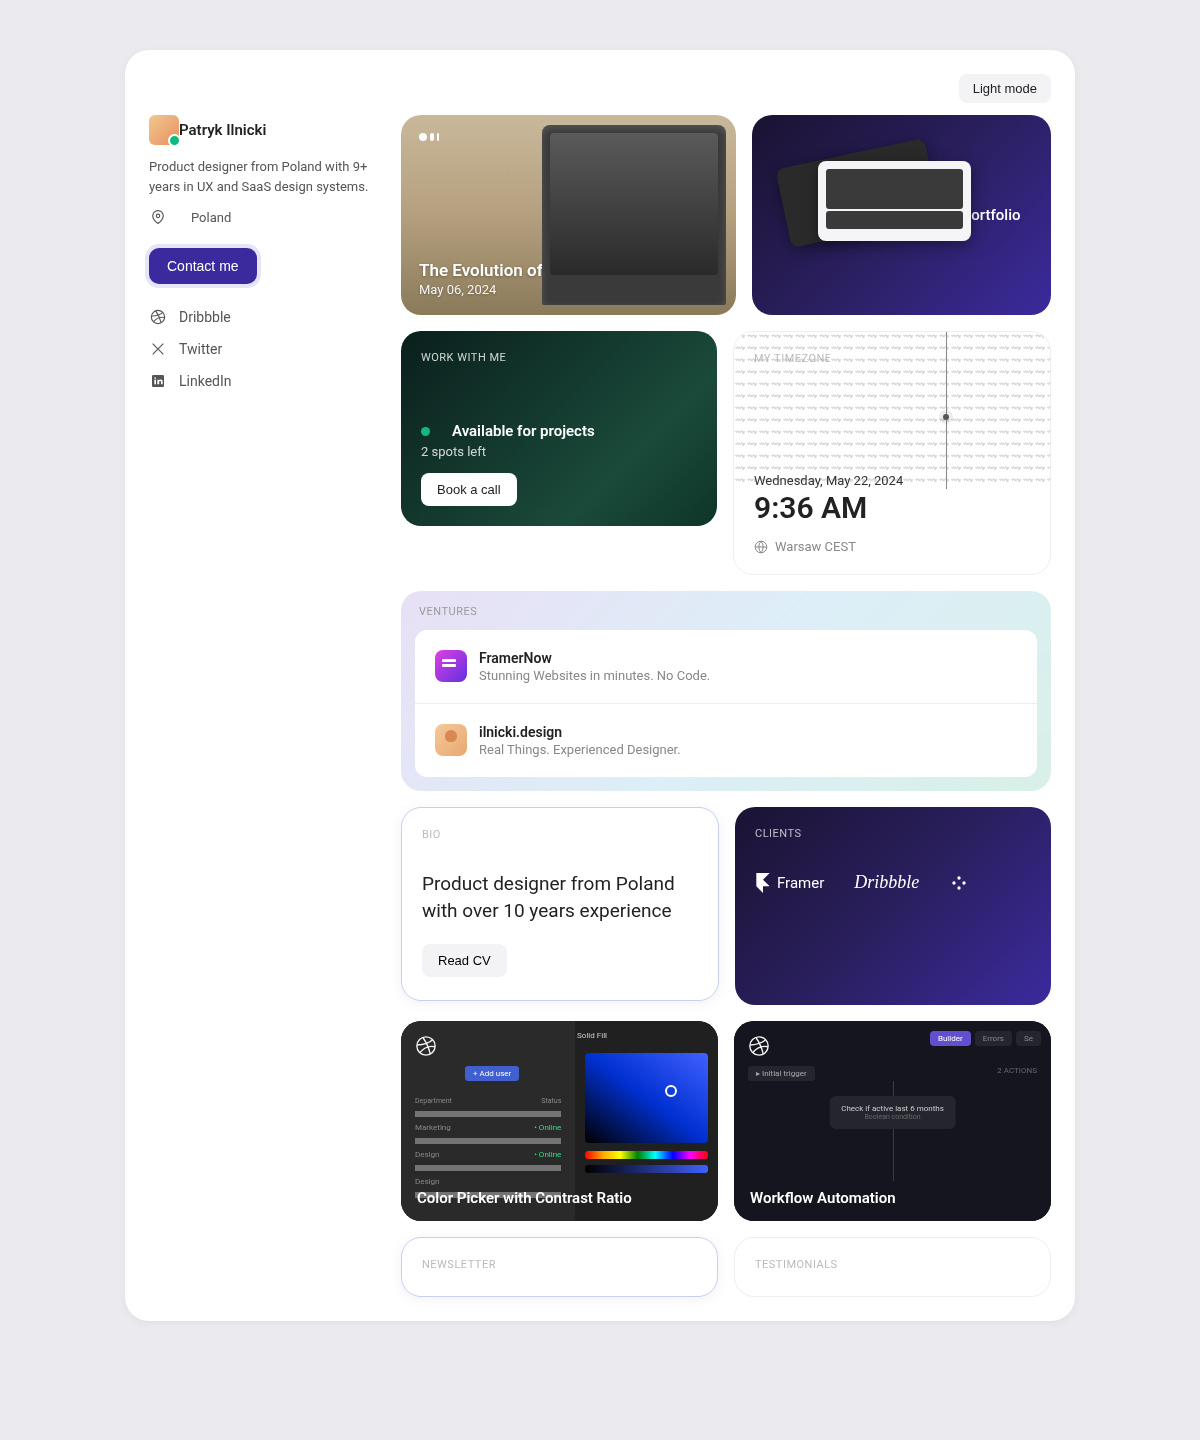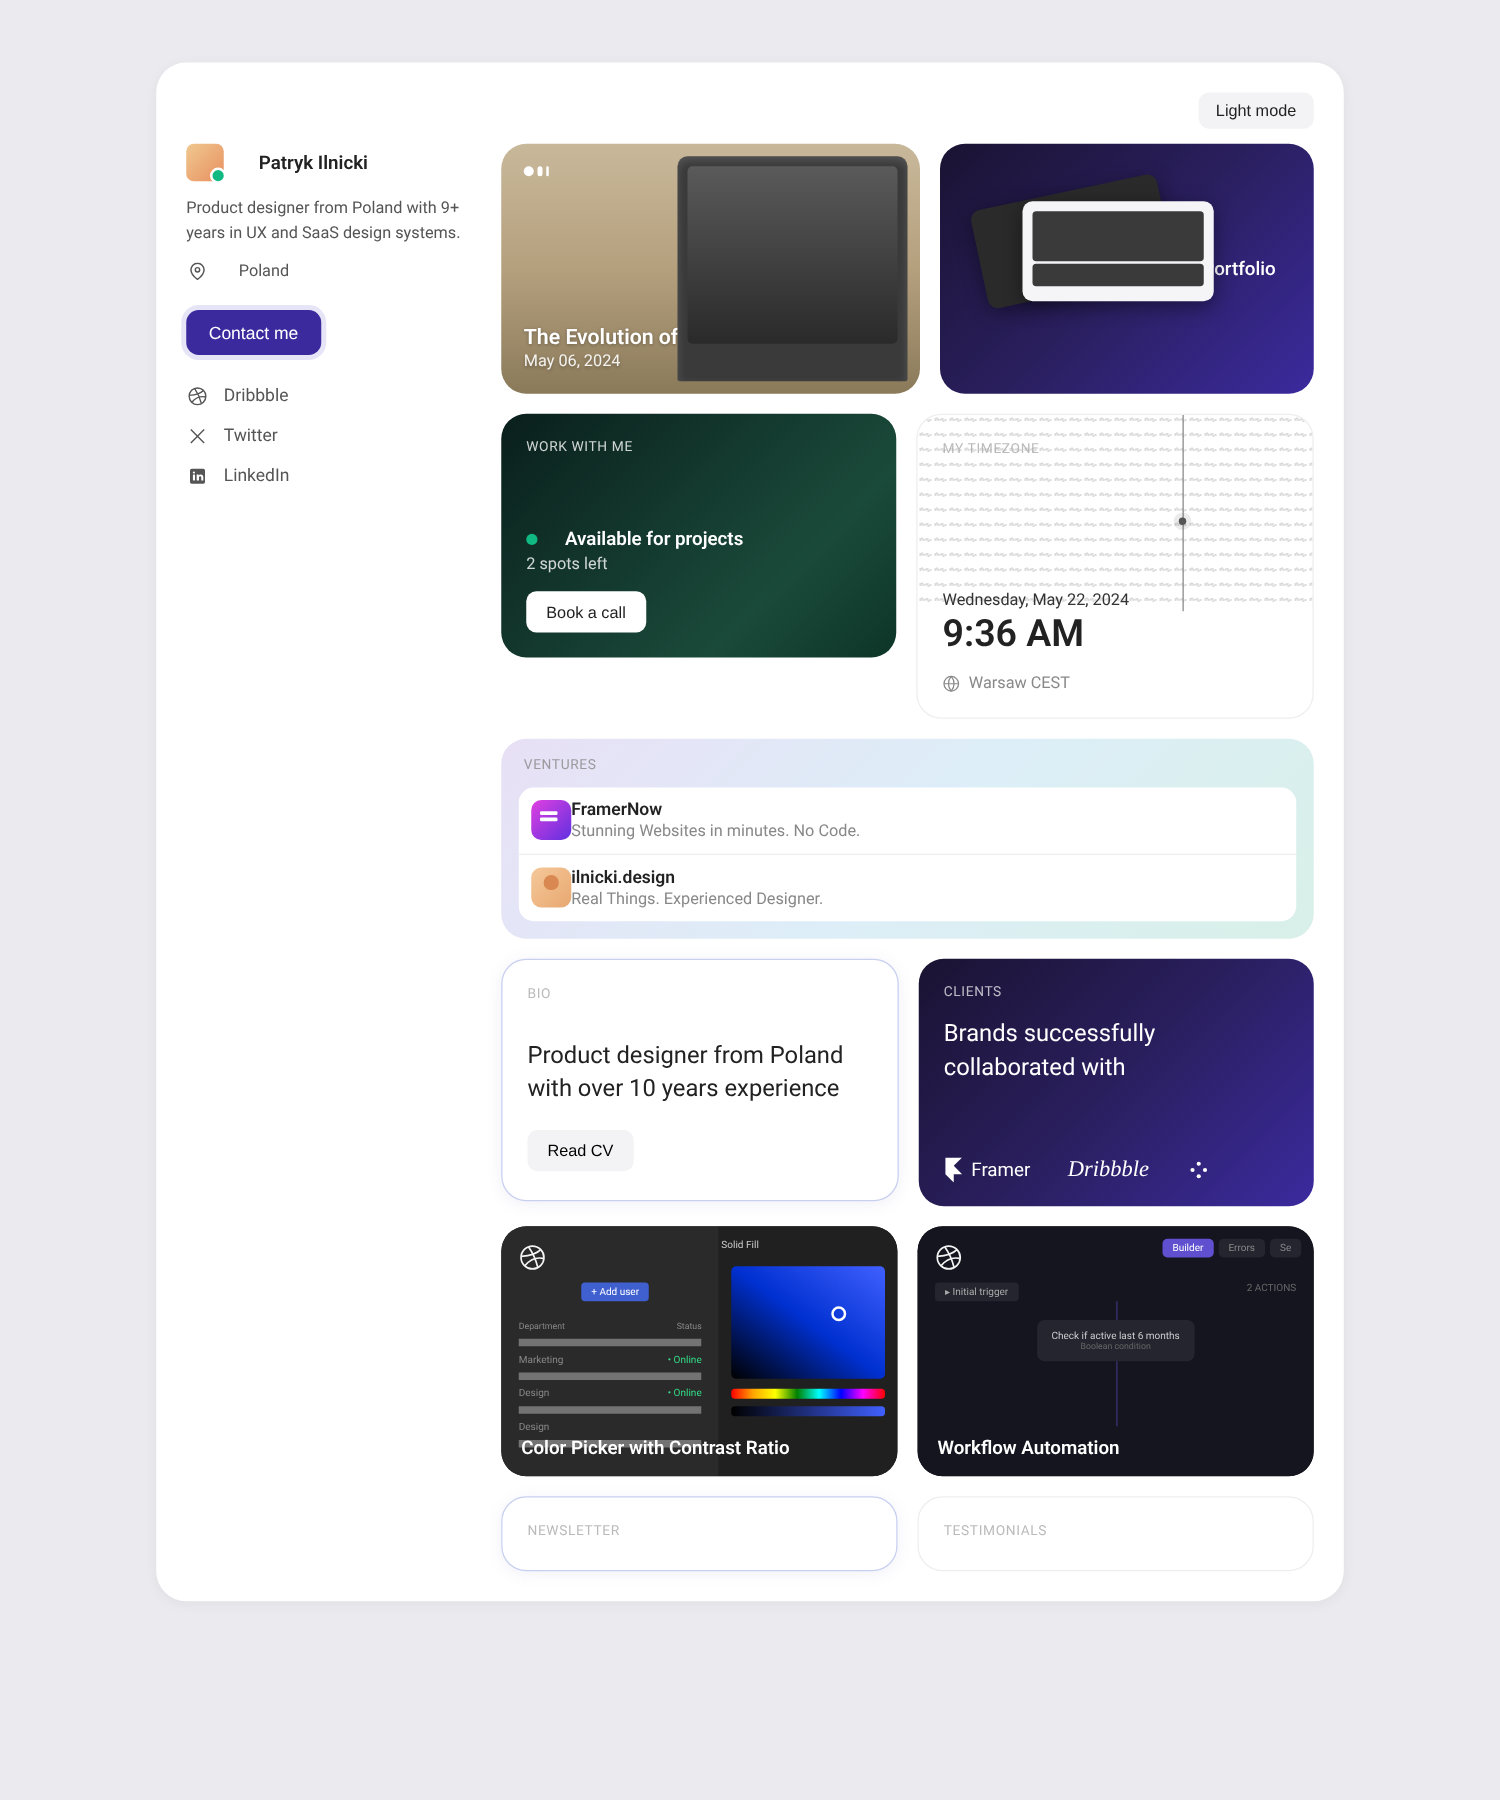--- a/index.html
+++ b/index.html
@@ -22,21 +22,21 @@
   background: #f3f3f5;
   border: none;
   border-radius: 8px;
   padding: 7px 14px;
   font-size: 13px;
   cursor: pointer;
   color: #222;
 }
 .layout { display: flex; gap: 32px; }
 .sidebar { width: 220px; flex-shrink: 0; }
-.profile-header { display: flex; align-items: center; gap: 28px; margin-bottom: 12px; }
+.profile-header { display: flex; align-items: center; gap: 0; margin-bottom: 12px; }
 .avatar {
   width: 30px; height: 30px; border-radius: 6px;
   background: linear-gradient(135deg, #f0c890, #e89060);
   position: relative;
 }
 .avatar::after {
   content: ''; position: absolute; bottom: -2px; right: -2px;
   width: 9px; height: 9px; background: #10b981; border-radius: 50%; border: 2px solid #fff;
 }
 .profile-name { font-weight: 600; font-size: 15px; }
@@ -147,21 +147,21 @@
 .tz-time { font-size: 30px; font-weight: 600; margin-bottom: 14px; }
 .tz-loc { display: flex; align-items: center; gap: 7px; font-size: 13px; color: #888; }
 
 
 .ventures-card {
   background: linear-gradient(135deg, #e8e0f5 0%, #ddeef8 50%, #d8f0e8 100%);
   padding: 14px;
 }
 .ventures-card .card-label { color: #888; margin-bottom: 12px; padding-left: 4px; }
 .venture-box { background: #fff; border-radius: 12px; }
-.venture-item { padding: 10px; display: flex; align-items: flex-start; cursor: pointer; }
+.venture-item { padding: 20px; display: flex; gap: 12px; align-items: flex-start; cursor: pointer; }
 .venture-item + .venture-item { border-top: 1px solid #eee; }
 .venture-icon { width: 32px; height: 32px; border-radius: 8px; flex-shrink: 0; }
 .vi-1 { background: linear-gradient(135deg, #e040e0, #6030e0); position: relative; }
 .vi-1::after { content:''; position:absolute; top:9px; left:7px; width:14px; height:3px; background:#fff; box-shadow: 0 5px 0 #fff, 0 10px 0 -2px #fff; border-radius:1px; }
 .vi-2 { background: linear-gradient(135deg, #f5c89a, #e8a870); position:relative; }
 .vi-2::after { content:''; position:absolute; top:6px; left:10px; width:12px; height:12px; background:#d88850; border-radius:50% 50% 45% 45%; }
 .venture-name { font-weight: 600; font-size: 14px; margin-bottom: 2px; }
 .venture-desc { font-size: 13px; color: #888; }
 
 
@@ -364,21 +364,20 @@
       </div>
 
       <div class="row">
         <div class="card bio-card">
           <div class="card-label">BIO</div>
           <div class="bio-large">Product designer from Poland with over 10 years experience</div>
           <button class="read-cv-btn">Read CV</button>
         </div>
         <div class="card clients-card">
           <div class="card-label">CLIENTS</div>
-          <div class="clients-title">Brands successfully collaborated with</div>
           <div class="client-logos">
             <div class="logo">
               <svg width="16" height="20" viewBox="0 0 16 24" fill="#fff">
                   <path d="M0 0h16L8 8H0zM0 8h8l8 8H8v8L0 16z"></path>
                 </svg>
               <span>Framer</span>
             </div>
             <div class="logo dribbble-logo">Dribbble</div>
             <div class="logo">
               <svg width="20" height="20" viewBox="0 0 24 24" fill="#fff">

